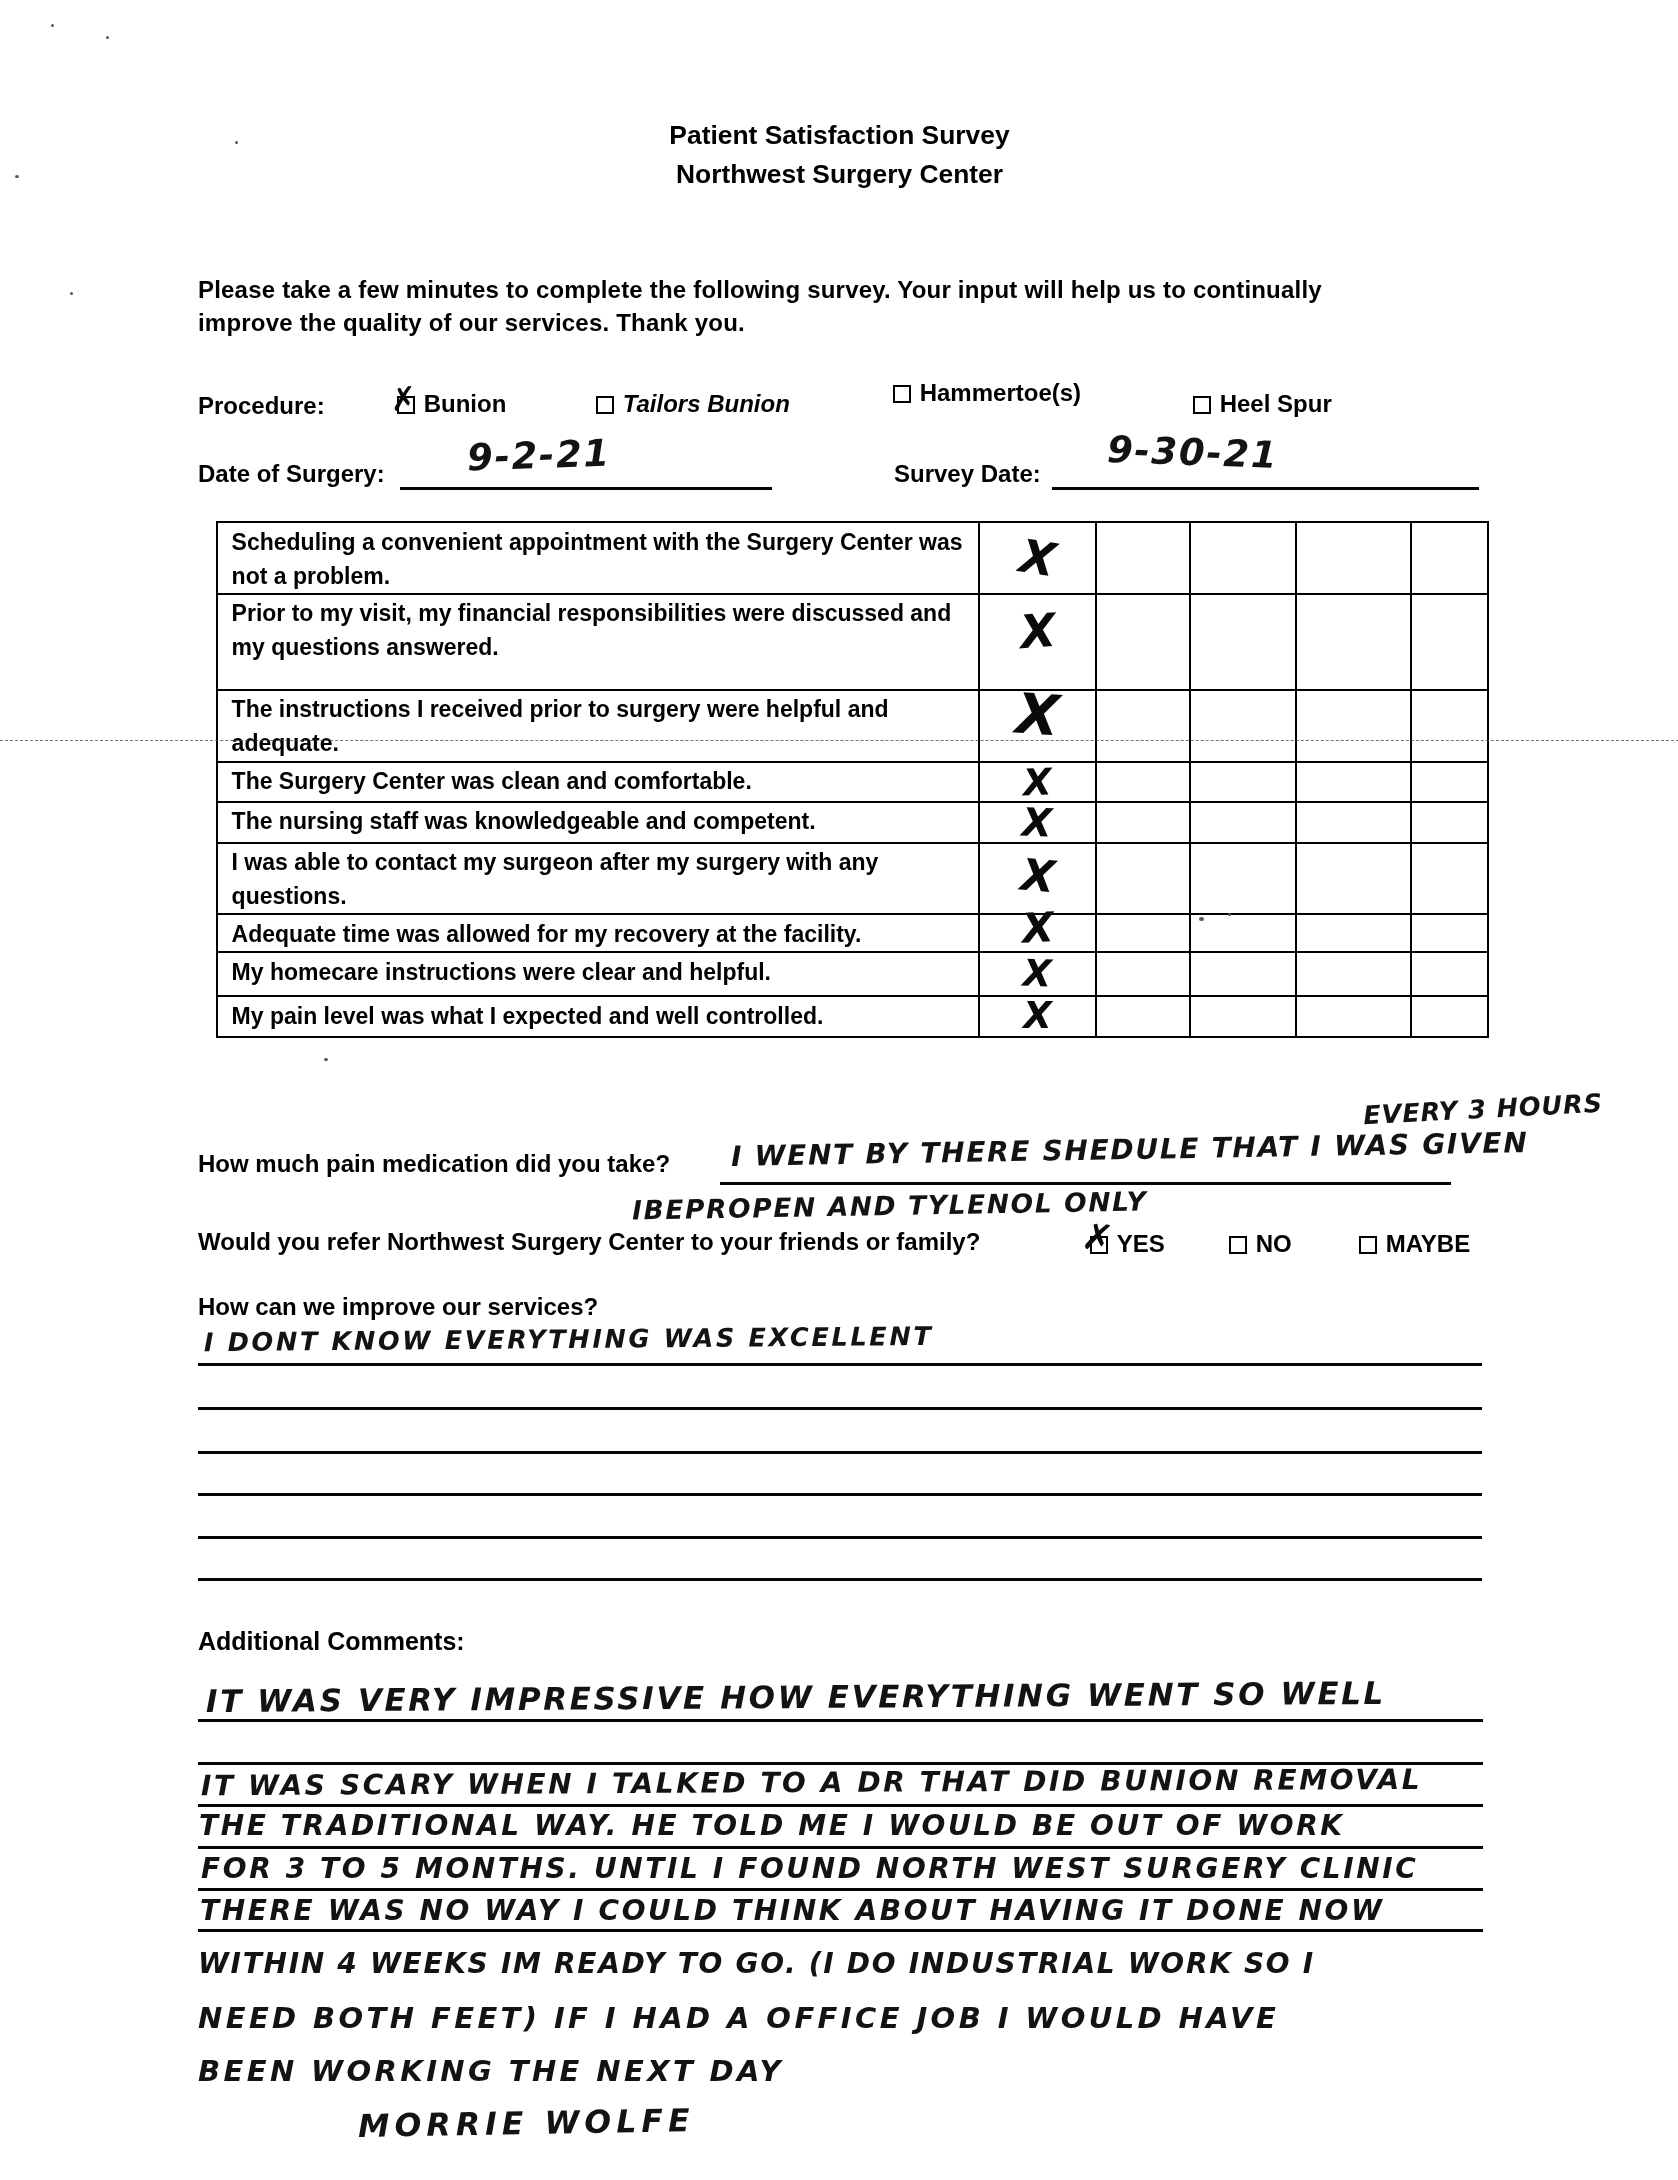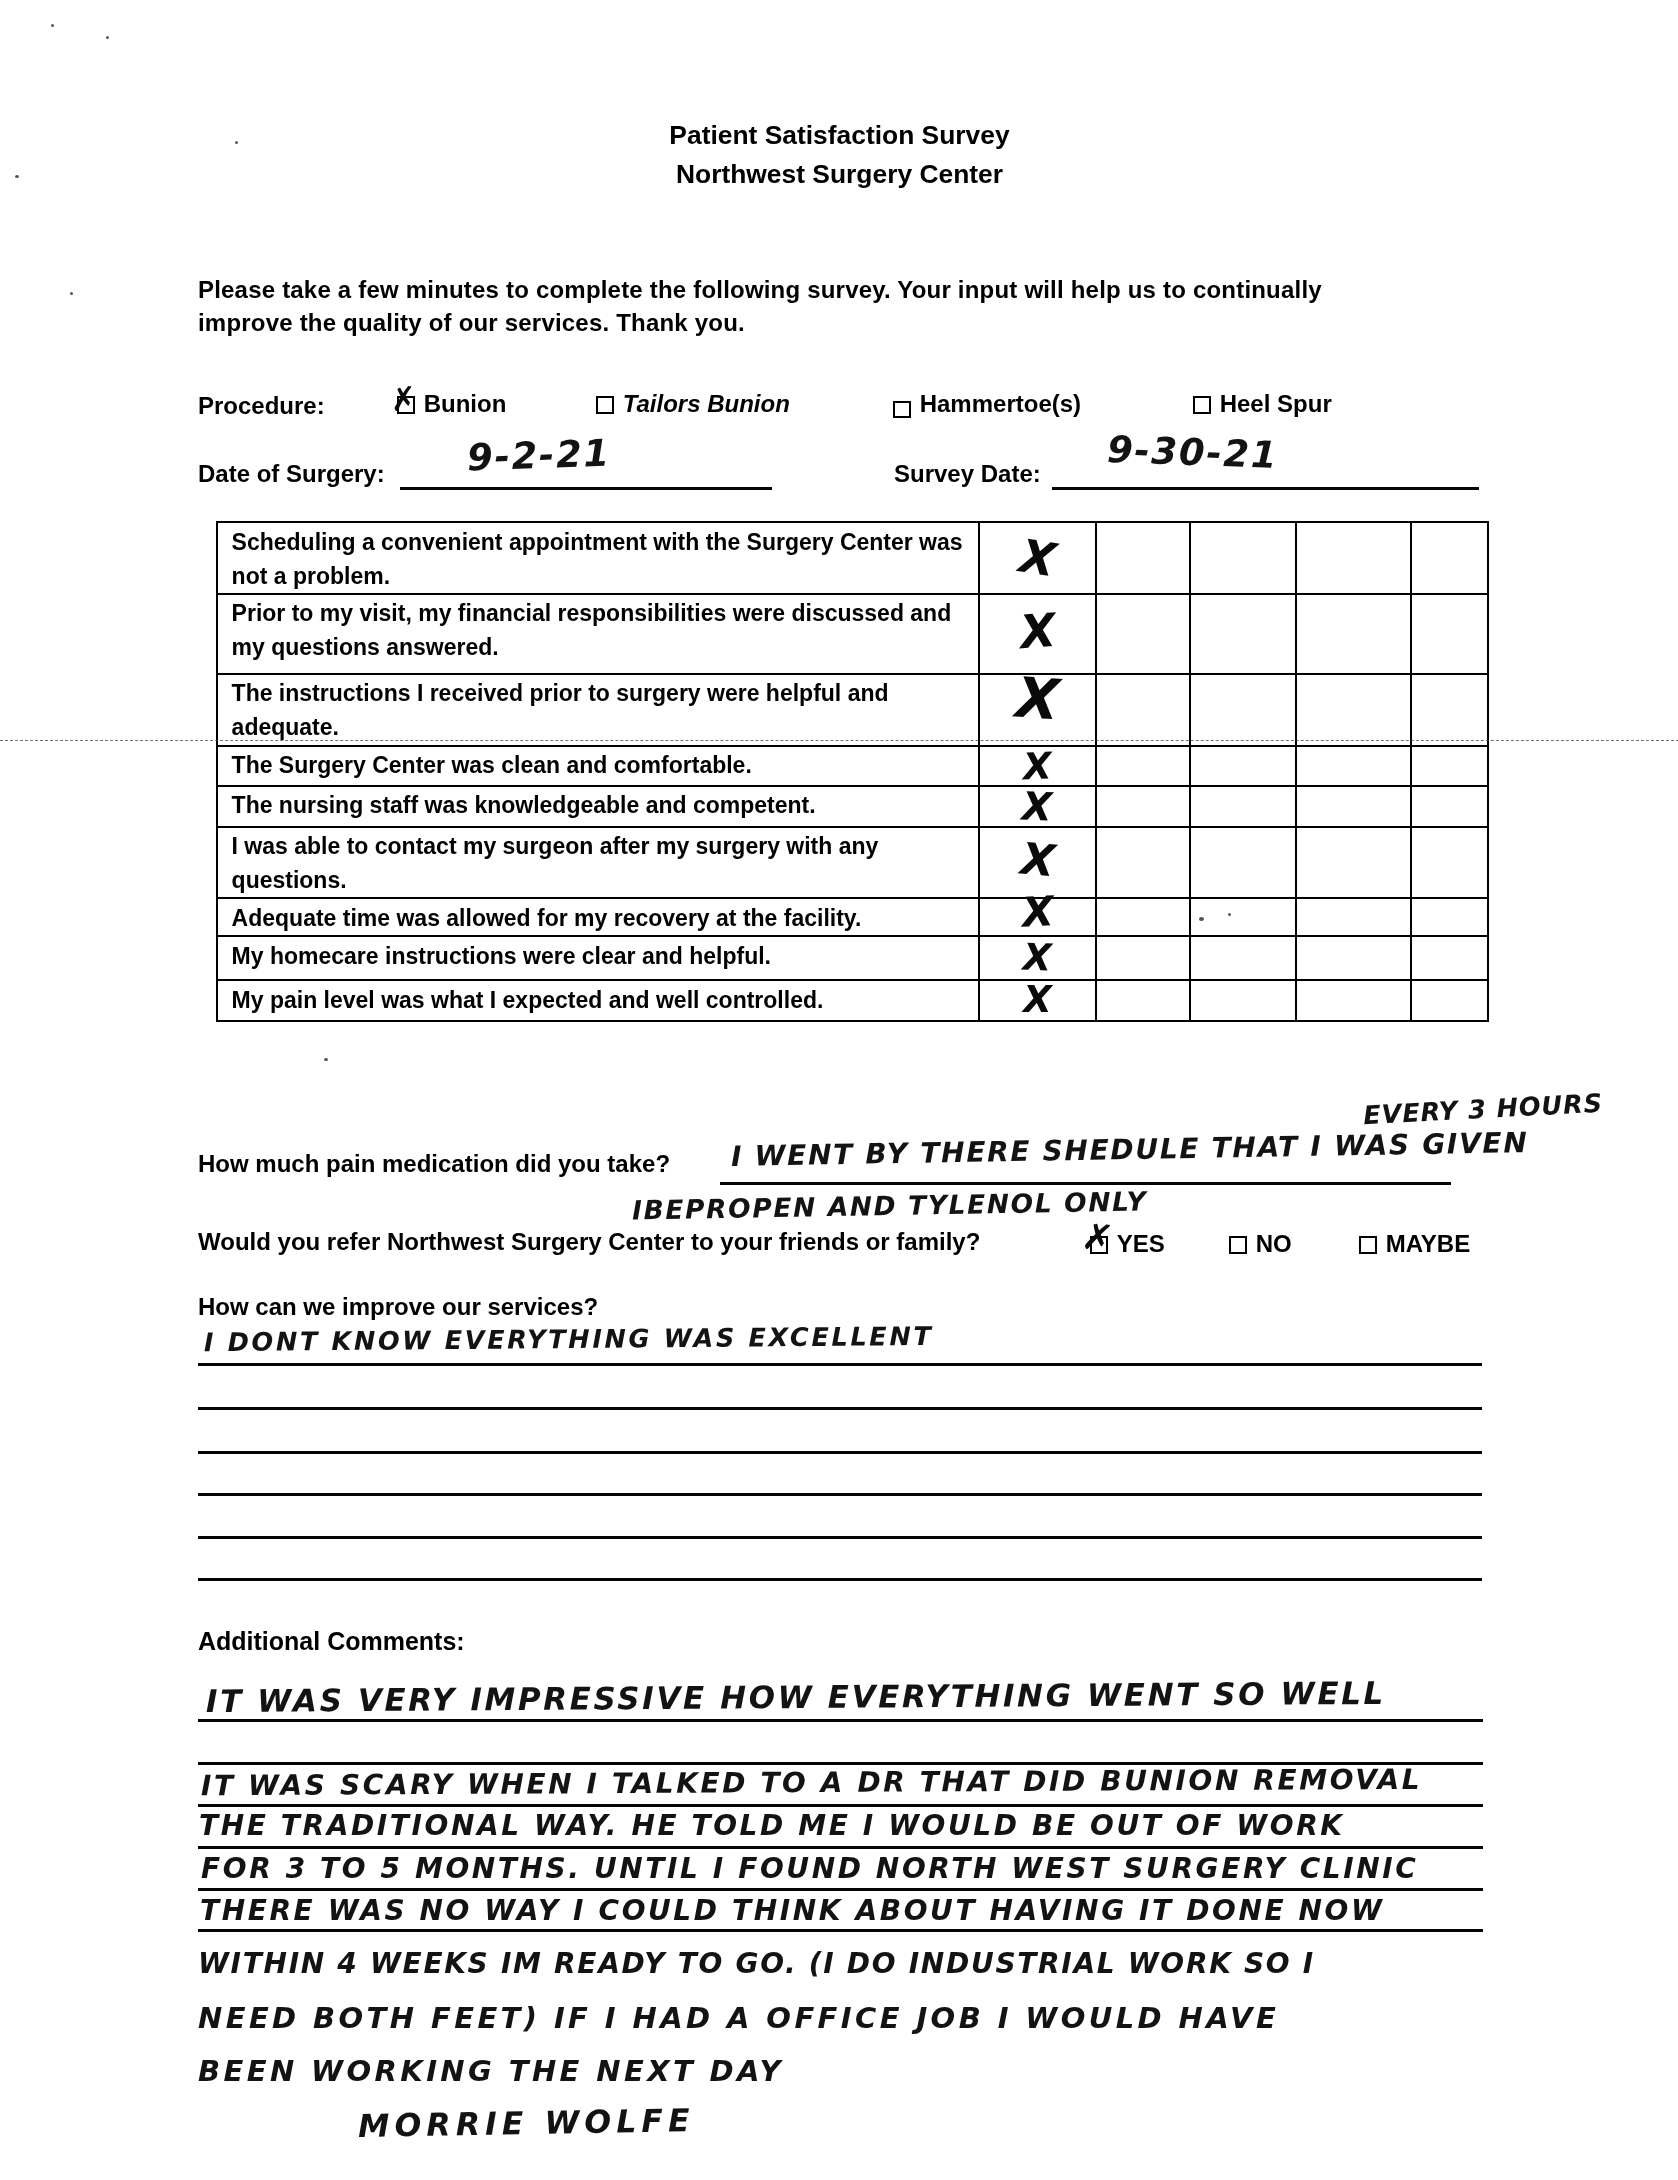--- a/index.html
+++ b/index.html
@@ -67,21 +67,21 @@
     <span class="olabel">Bunion</span>
   </div>
 
   <div class="abs opt" style="left:596px;top:390px;font-style:italic;">
     <span class="cbwrap">
       <span class="cb"></span>
     </span>
     <span class="olabel">Tailors Bunion</span>
   </div>
 
-  <div class="abs opt" style="left:893px;top:390px;align-items:flex-end;">
+  <div class="abs opt" style="left:893px;top:379px;">
     <span class="cbwrap">
       <span class="cb"></span>
     </span>
     <span class="olabel">Hammertoe(s)</span>
   </div>
 
   <div class="abs opt" style="left:1193px;top:390px;">
     <span class="cbwrap">
       <span class="cb"></span>
     </span>
@@ -107,21 +107,21 @@
     </colgroup>
     <tbody>
     <tr style="height:59px;">
       <td class="q">Scheduling a convenient appointment with the Surgery Center was not a problem.</td>
       <td class="r"><span class="xm" style="font-size:46px;margin-top:12px;transform:rotate(9deg);">X</span></td>
       <td class="r"></td>
       <td class="r"></td>
       <td class="r"></td>
       <td class="r"></td>
     </tr>
-    <tr style="height:80px;">
+    <tr style="height:96px;">
       <td class="q">Prior to my visit, my financial responsibilities were discussed and my questions answered.</td>
       <td class="r"><span class="xm" style="font-size:46px;margin-top:13.6px;transform:rotate(-4deg);">X</span></td>
       <td class="r"></td>
       <td class="r"></td>
       <td class="r"></td>
       <td class="r"></td>
     </tr>
     <tr style="height:72px;">
       <td class="q">The instructions I received prior to surgery were helpful and adequate.</td>
       <td class="r"><span class="xm" style="font-size:56px;margin-top:-3.4px;transform:rotate(4deg);">X</span></td>

